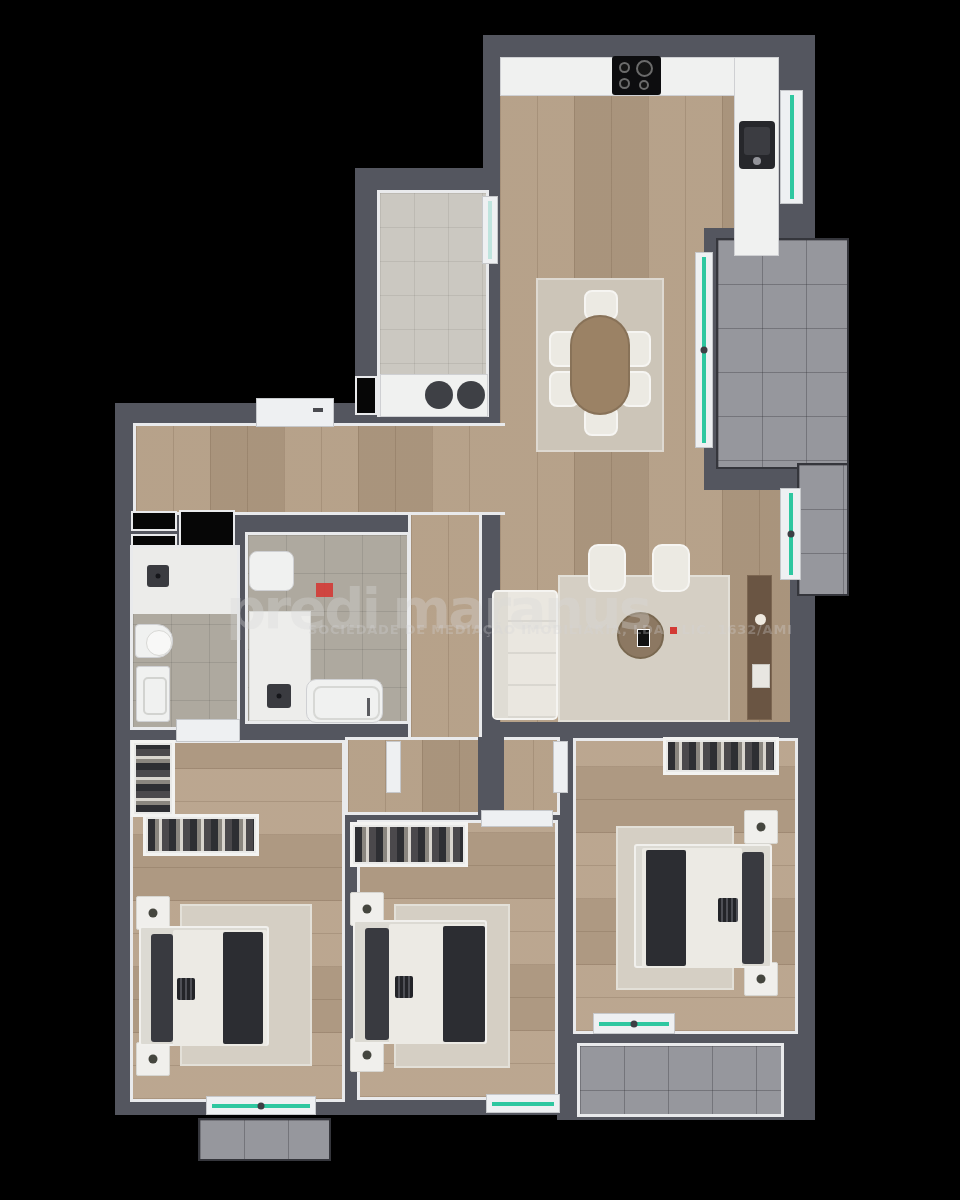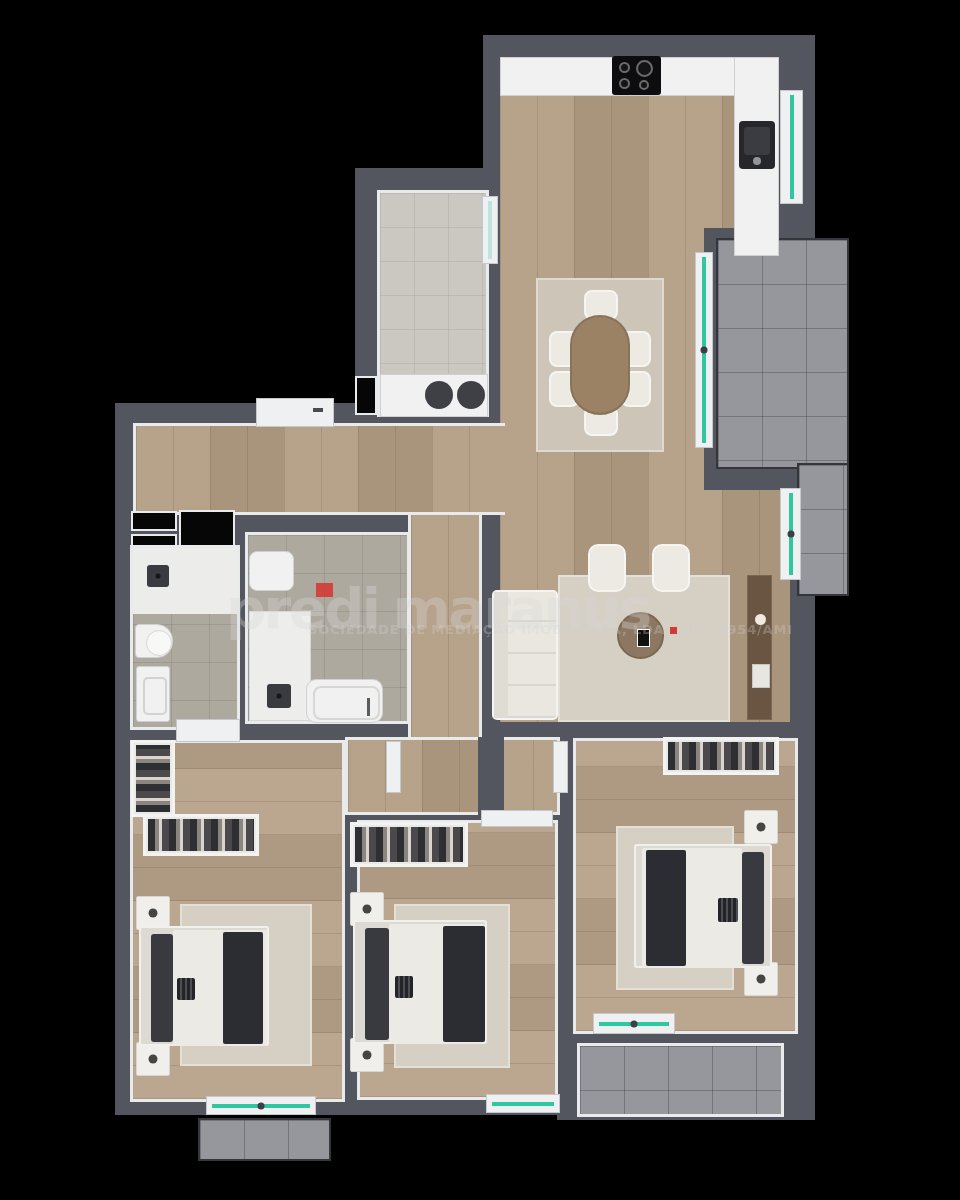--- a/index.html
+++ b/index.html
@@ -233,15 +233,15 @@
     <div class="pillow" style="left:106px;top:6px;width:22px;height:112px;"></div>
     <div class="runner" style="left:82px;top:52px;width:20px;height:24px;"></div>
   </div>
   <div class="abs win" style="left:593px;top:1013px;width:82px;height:21px;">
     <div class="teal-h"></div>
     <div class="handle"></div>
   </div>
 
   <div class="wm-brand"><span>pr</span><span>e</span><span>di</span><span class="wm-gap"></span><span>maranus</span></div>
   <div class="wm-red"></div>
-  <div class="wm-sub"><span>SOCIEDADE DE MEDIAÇÃO IMOBILIÁRIA, LDA</span><span class="wm-dot"></span><span>LIC. 2954/AMI</span></div>
+  <div class="wm-sub"><span>SOCIEDADE DE MEDIAÇÃO IMOBILIÁRIA, LDA</span><span class="wm-dot"></span><span>LIC. 1632/AMI</span></div>
 
 </div>
 
 </body></html>

